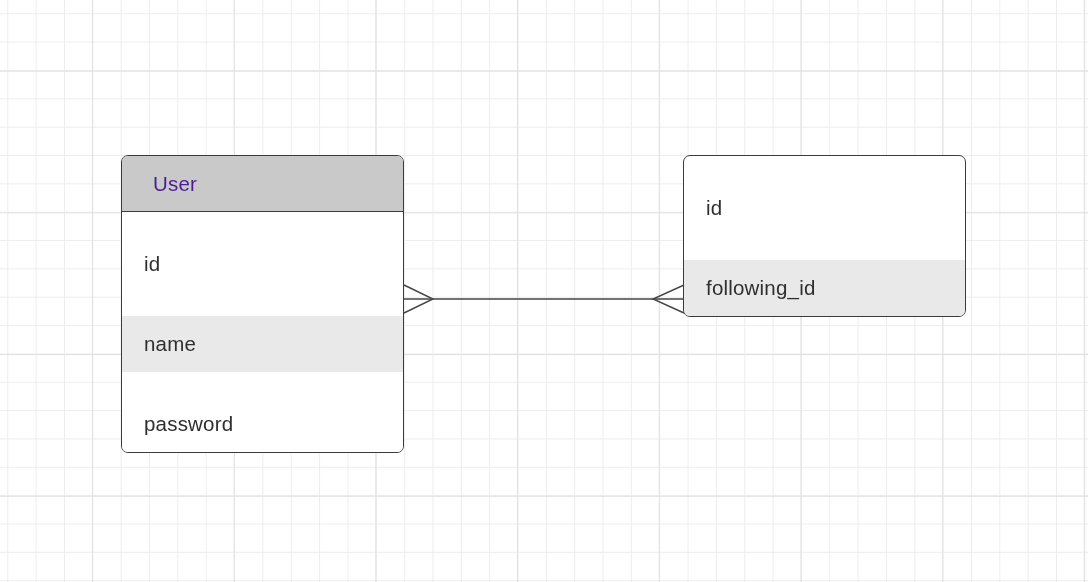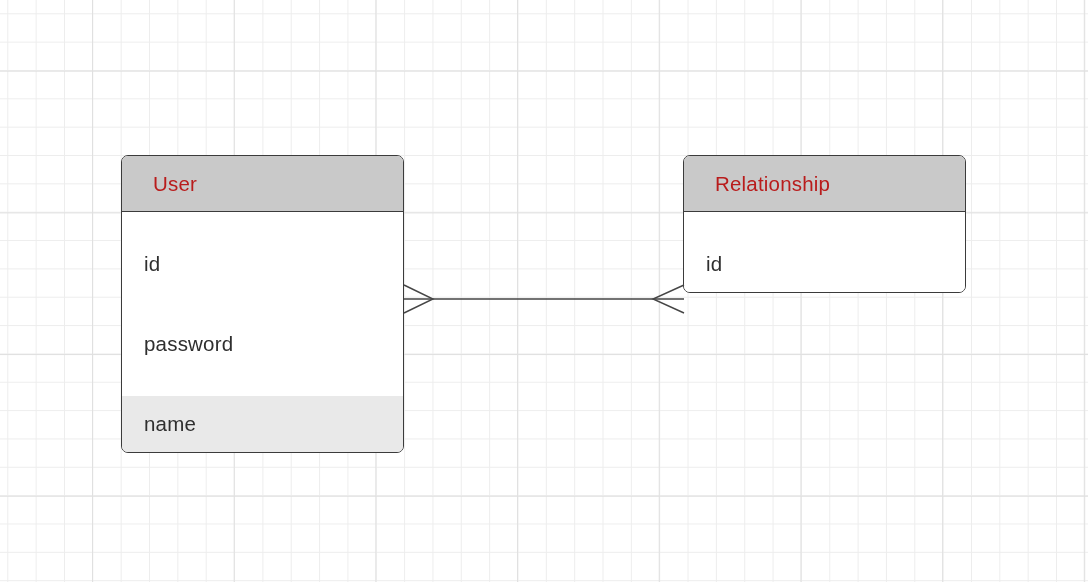--- a/index.html
+++ b/index.html
@@ -44,21 +44,21 @@
     height: 56px;
     background: #c9c9c9;
     border-bottom: 1.5px solid #3b3b3b;
     display: flex;
     align-items: center;
     padding-left: 31px;
     cursor: move;
   }
   .entity__title {
     font-size: 20.5px;
-    color: #b91c1c;
+    color: #4c1d95;
     letter-spacing: 0.2px;
   }
 
   .entity__row {
     height: 56px;
     display: flex;
     align-items: center;
     padding-left: 22px;
     background: #ffffff;
     margin-top: 24px;
@@ -83,34 +83,34 @@
 
 <div class="canvas">
 
   <div class="entity entity--user">
     <div class="entity__header">
       <span class="entity__title">User</span>
     </div>
     <div class="entity__row">
       <span class="entity__field">id</span>
     </div>
+    <div class="entity__row entity__row--highlight">
+      <span class="entity__field">name</span>
+    </div>
     <div class="entity__row">
       <span class="entity__field">password</span>
-    </div>
-    <div class="entity__row entity__row--highlight">
-      <span class="entity__field">name</span>
     </div>
   </div>
 
   <div class="entity entity--relationship">
-    <div class="entity__header">
-      <span class="entity__title">Relationship</span>
-    </div>
     <div class="entity__row">
       <span class="entity__field">id</span>
+    </div>
+    <div class="entity__row entity__row--highlight">
+      <span class="entity__field">following_id</span>
     </div>
   </div>
 
   <svg class="connector-layer" viewBox="0 0 1088 582">
     <g stroke="#454545" stroke-width="1.4" fill="none">
       <line x1="404" y1="299" x2="684" y2="299"></line>
       <path d="M404 285 L433 299 L404 313"></path>
       <path d="M684 285 L653 299 L684 313"></path>
     </g>
   </svg>

